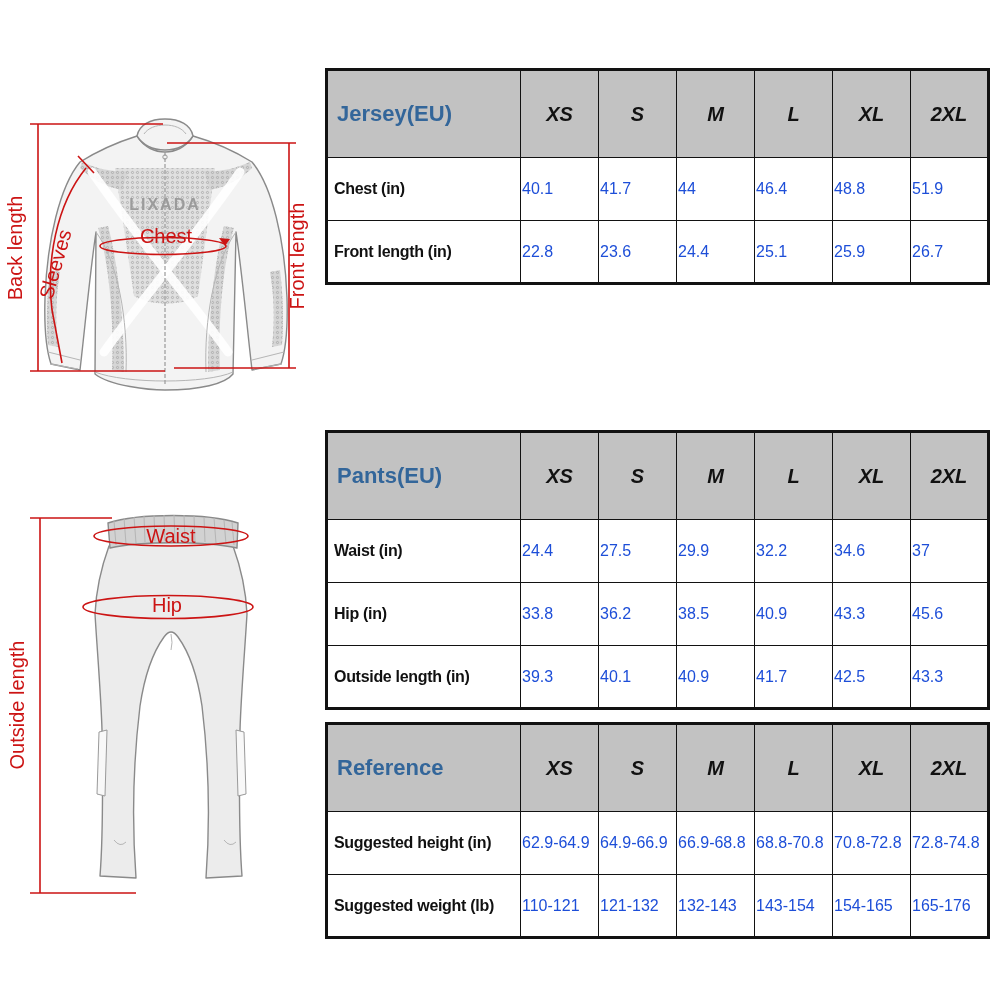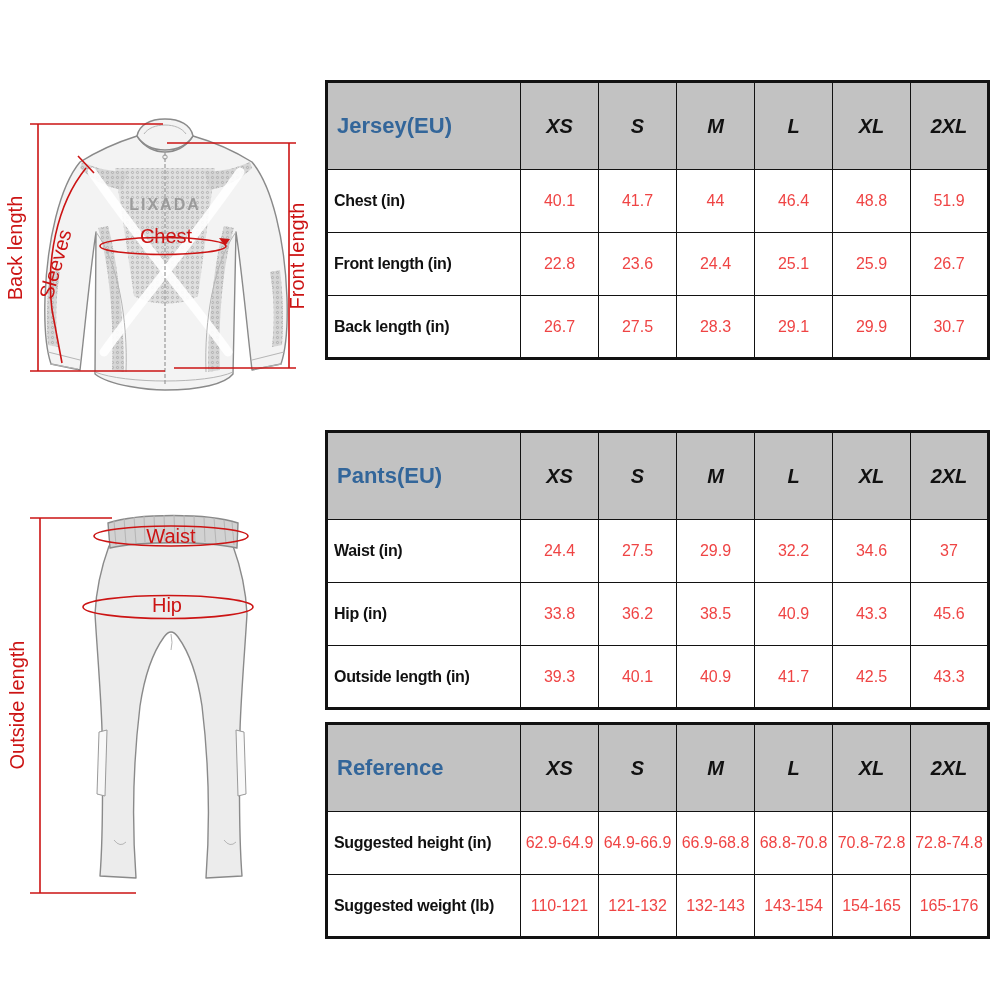--- a/index.html
+++ b/index.html
@@ -20,22 +20,22 @@
     background:#fff;border:3px solid var(--border-dark);
     font-family:"Liberation Sans",sans-serif;
   }
   .size-table th,.size-table td{border:1px solid var(--border-dark);overflow:hidden;}
   .size-table thead tr{background:var(--header-bg);height:88px;}
   .size-table tbody tr{height:63px;margin-top:44px;}
   col.c-label{width:194px;}
   .title-cell{color:var(--title-blue);font-size:22px;font-weight:bold;text-align:left;padding-left:9px;}
   .col-head{font-size:20px;font-weight:bold;text-align:center;color:#111;font-style:italic;}
   .row-label{font-size:16px;font-weight:bold;text-align:left;padding-left:6px;color:#111;letter-spacing:-0.3px;white-space:nowrap;}
-  .cell-val{font-size:16px;text-align:center;color:#ef4444;white-space:nowrap;}
-  #table-jersey{top:80px;}
+  .cell-val{font-size:16px;text-align:left;color:#1d4ed8;white-space:nowrap;}
+  #table-jersey{top:68px;}
   #table-pants{top:430px;padding-left:15px;}
   #table-reference{top:722px;}
 
   
   .garment-fill{fill:#f3f3f3;stroke:#8a8a8a;stroke-width:1.4;stroke-linejoin:round;}
   .pants-fill{fill:#ececec;stroke:#8a8a8a;stroke-width:1.4;stroke-linejoin:round;}
   .panel-base{fill:#e0e0e0;stroke:none;}
   .panel-dark{fill:#d6d6d6;stroke:none;}
   .seam{stroke:#b5b5b5;stroke-width:1;fill:none;}
   .strap{stroke:#ffffff;stroke-width:9;fill:none;stroke-opacity:.9;stroke-linecap:round;}
@@ -160,29 +160,20 @@
         </tr>
         <tr>
           <th class="row-label">Front length (in)</th>
           <td class="cell-val">22.8</td>
           <td class="cell-val">23.6</td>
           <td class="cell-val">24.4</td>
           <td class="cell-val">25.1</td>
           <td class="cell-val">25.9</td>
           <td class="cell-val">26.7</td>
         </tr>
-        <tr>
-          <th class="row-label">Back length (in)</th>
-          <td class="cell-val">26.7</td>
-          <td class="cell-val">27.5</td>
-          <td class="cell-val">28.3</td>
-          <td class="cell-val">29.1</td>
-          <td class="cell-val">29.9</td>
-          <td class="cell-val">30.7</td>
-        </tr>
       </tbody>
     </table>
   <table class="size-table" id="table-pants">
       <colgroup>
         <col class="c-label">
         <col class="c-size">
         <col class="c-size">
         <col class="c-size">
         <col class="c-size">
         <col class="c-size">

